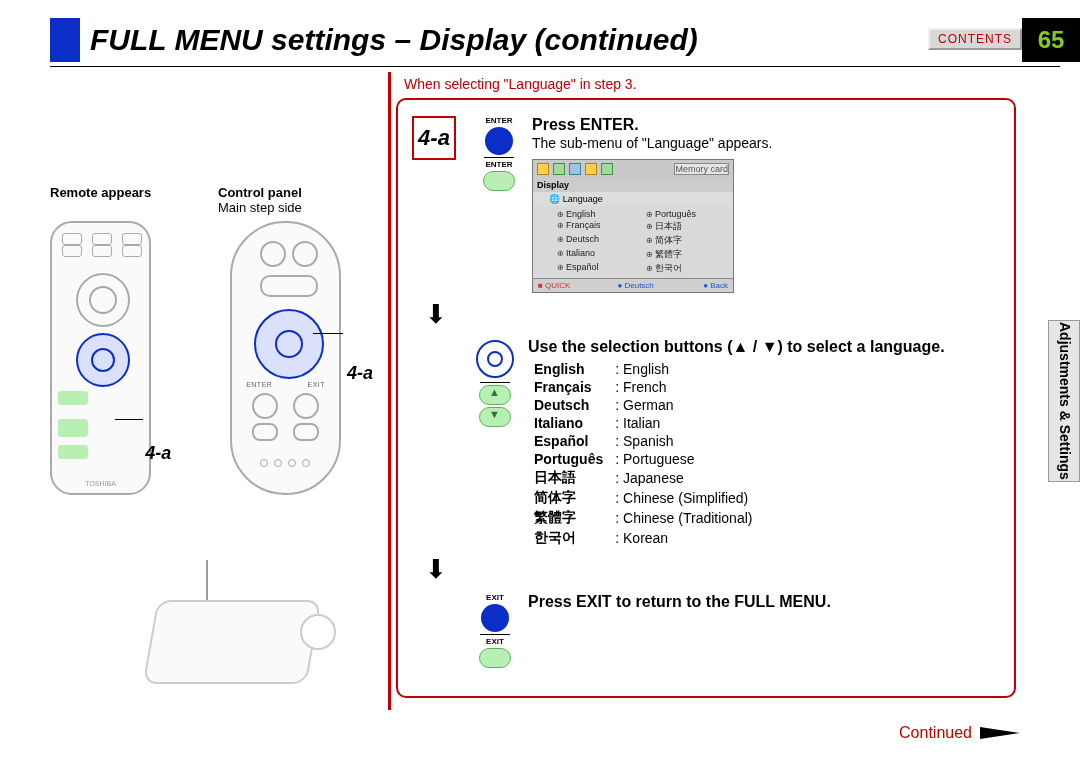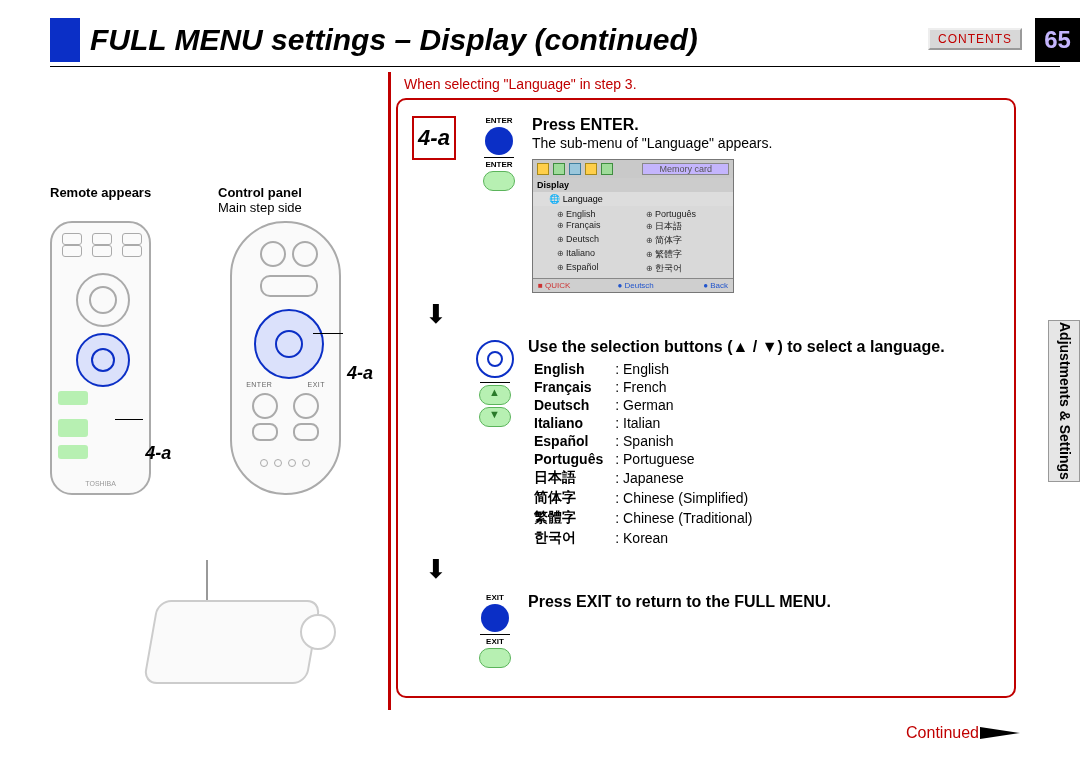--- a/index.html
+++ b/index.html
@@ -31,23 +31,23 @@
     font-weight: bold;
     font-style: italic;
     color: #000;
     flex: 0 0 auto;
   }
   .page-number-box {
     position: absolute;
     right: 0;
     top: 18px;
     height: 44px;
-    width: 45px;
+    width: 58px;
     background: #000;
-    color: #c4b5fd;
+    color: #84cc16;
     font-size: 24px;
     font-weight: bold;
     display: flex;
     align-items: center;
     justify-content: center;
   }
   .contents-btn {
     position: absolute;
     right: 58px;
     top: 28px;
@@ -86,21 +86,21 @@
     line-height: 1.1;
   }
   .continued {
     position: absolute;
     right: 60px;
     bottom: 22px;
     color: #c00000;
     font-size: 16px;
     display: flex;
     align-items: center;
-    gap: 1px;
+    gap: 8px;
   }
   .continued .arrow {
     width: 0; height: 0;
     border-top: 6px solid transparent;
     border-bottom: 6px solid transparent;
     border-left: 40px solid #000;
   }
 
   
   .left-col {
@@ -278,21 +278,21 @@
     margin-top:6px;
     width: 200px;
     border:1px solid #777;
     background:#d9d9d9;
     font-size:9px;
   }
   .osd .tabs { background:#c9c9c9; padding:3px 4px; color:#555; display:flex; gap:4px; align-items:center; }
   .osd .tabs .chip{ width:10px;height:10px; background:#ffcf4a; border:1px solid #a88a1a;}
   .osd .tabs .chip2{ width:10px;height:10px; background:#9fdc9a; border:1px solid #3f8d3f;}
   .osd .tabs .chip3{ width:10px;height:10px; background:#9ac7dc; border:1px solid #3f7f9e;}
-  .osd .tabs .mc { margin-left:auto; border:1px solid #888; padding:0 16px; background:#c4b5fd; }
+  .osd .tabs .mc { margin-left:auto; border:1px solid #888; padding:0 0; background:#e5e5e5; }
   .osd .row1 { background:#ccc; padding:2px 4px; font-weight:bold; }
   .osd .row2 { background:#ddd; padding:2px 4px 2px 16px; }
   .osd .langs {
     display:grid; grid-template-columns: 1fr 1fr; padding:3px 6px 3px 24px; gap:1px 8px;
     color:#222;
   }
   .osd .langs span::before{ content:"⊕ "; color:#333; font-size:8px; }
   .osd .foot { display:flex; border-top:1px solid #888; background:#cfcfcf; font-size:8px;gap:37px;}
   .osd .foot div{ padding:2px 5px; }
 

